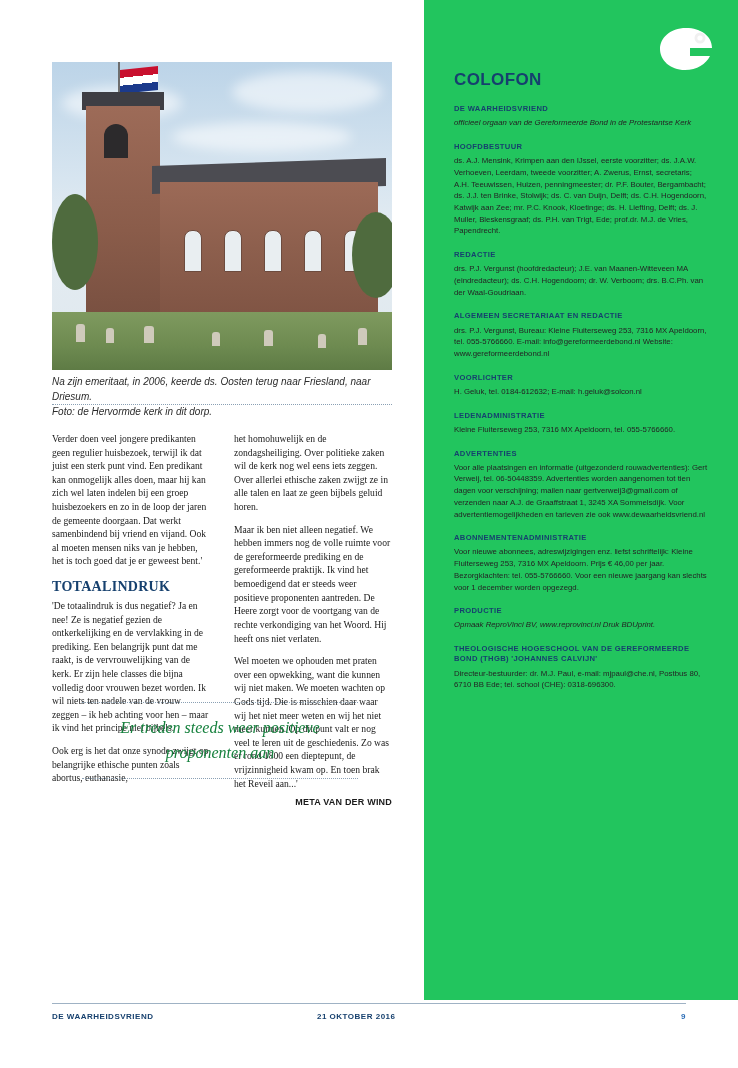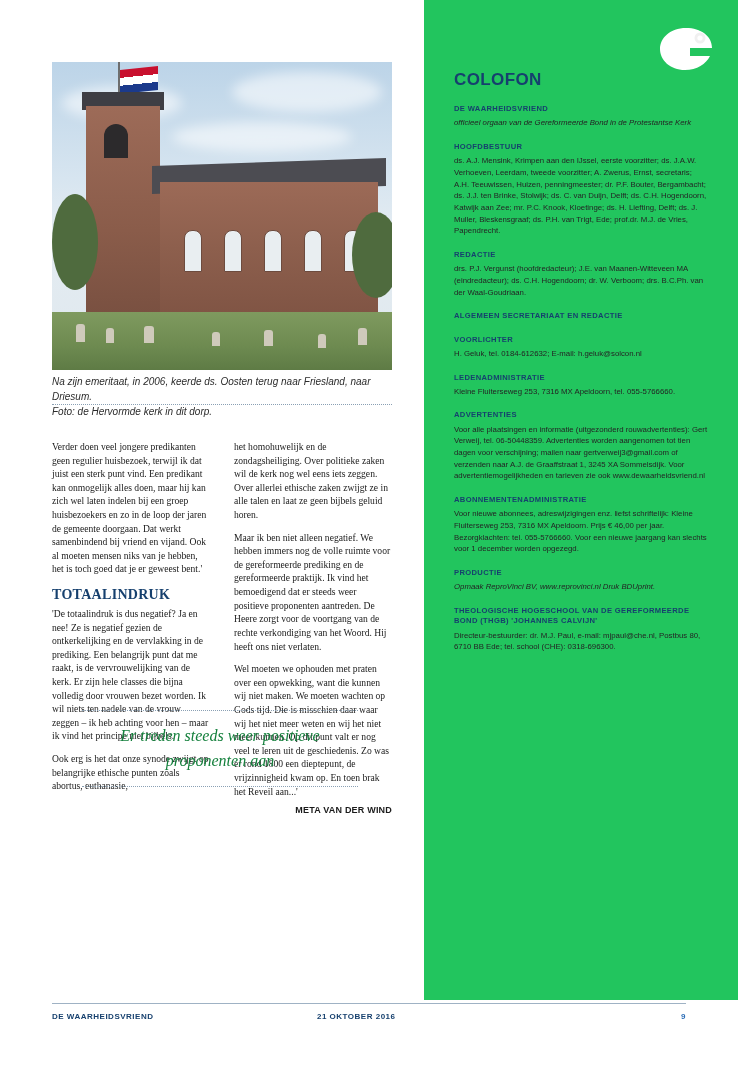--- a/index.html
+++ b/index.html
@@ -189,21 +189,20 @@
     width: 340px;
     border-top: 1px dotted #8aa0b4;
   }
 
   #cols {
     position: absolute;
     left: 52px;
     top: 432px;
     width: 340px;
     height: 540px;
-    margin-top: 8px;
   }
   .col {
     position: absolute;
     top: 0;
     width: 158px;
     font-size: 9.6px;
     line-height: 1.42;
     text-align: left;
   }
   #col-left  { left: 0; }
@@ -363,20 +362,21 @@
     <div class="cf-body">ds. A.J. Mensink, Krimpen aan den IJssel, eerste voorzitter; ds. J.A.W. Verhoeven, Leerdam, tweede voorzitter; A. Zwerus, Ernst, secretaris; A.H. Teeuwissen, Huizen, penningmeester; dr. P.F. Bouter, Bergambacht; ds. J.J. ten Brinke, Stolwijk; ds. C. van Duijn, Delft; ds. C.H. Hogendoorn, Katwijk aan Zee; mr. P.C. Knook, Kloetinge; ds. H. Liefting, Delft; ds. J. Muller, Bleskensgraaf; ds. P.H. van Trigt, Ede; prof.dr. M.J. de Vries, Papendrecht.</div>
   </div>
 
   <div class="cf-block">
     <div class="cf-head">REDACTIE</div>
     <div class="cf-body">drs. P.J. Vergunst (hoofdredacteur); J.E. van Maanen-Witteveen MA (eindredacteur); ds. C.H. Hogendoorn; dr. W. Verboom; drs. B.C.Ph. van der Waal-Goudriaan.</div>
   </div>
 
   <div class="cf-block">
     <div class="cf-head">ALGEMEEN SECRETARIAAT EN REDACTIE</div>
+    <div class="cf-body">drs. P.J. Vergunst, Bureau: Kleine Fluiterseweg 253, 7316 MX Apeldoorn, tel. 055-5766660. E-mail: info@gereformeerdebond.nl Website: www.gereformeerdebond.nl</div>
   </div>
 
   <div class="cf-block">
     <div class="cf-head">VOORLICHTER</div>
     <div class="cf-body">H. Geluk, tel. 0184-612632; E-mail: h.geluk@solcon.nl</div>
   </div>
 
   <div class="cf-block">
     <div class="cf-head">LEDENADMINISTRATIE</div>
     <div class="cf-body">Kleine Fluiterseweg 253, 7316 MX Apeldoorn, tel. 055-5766660.</div>

